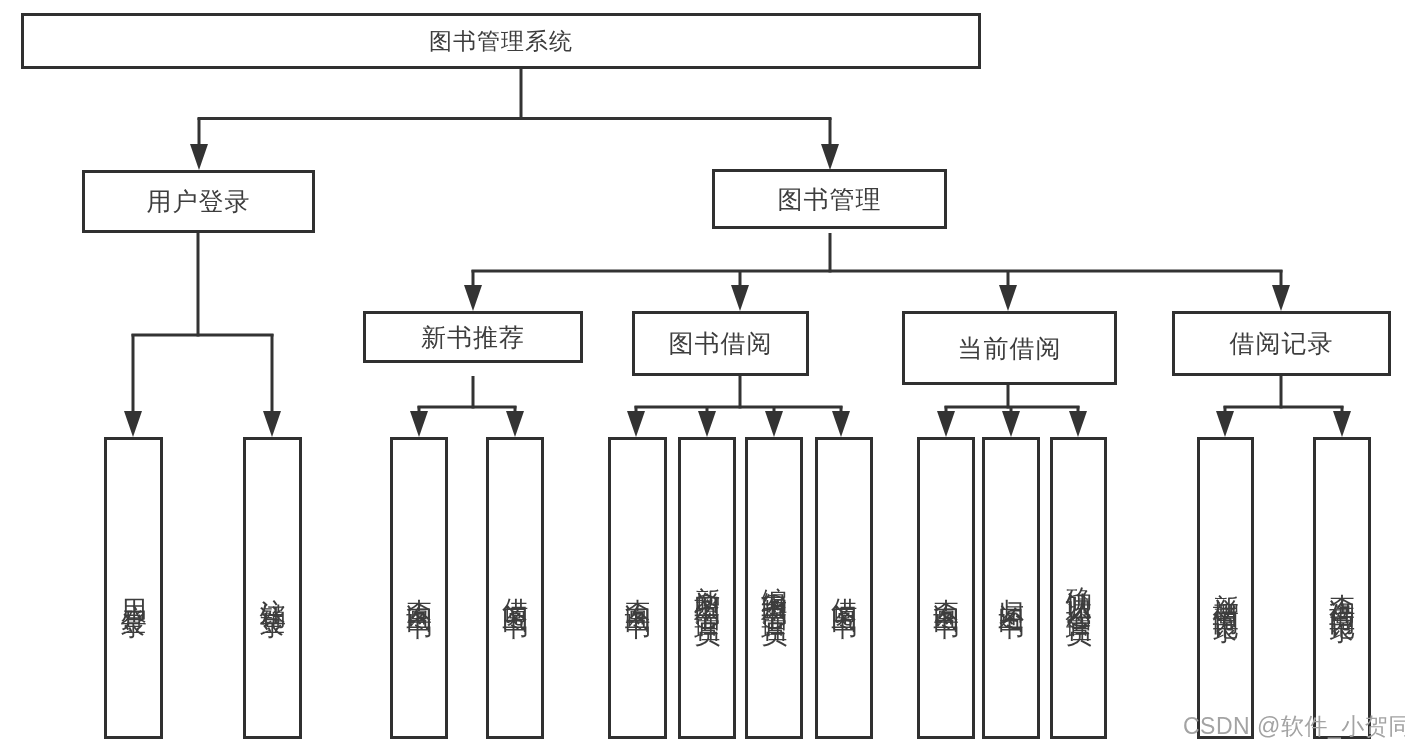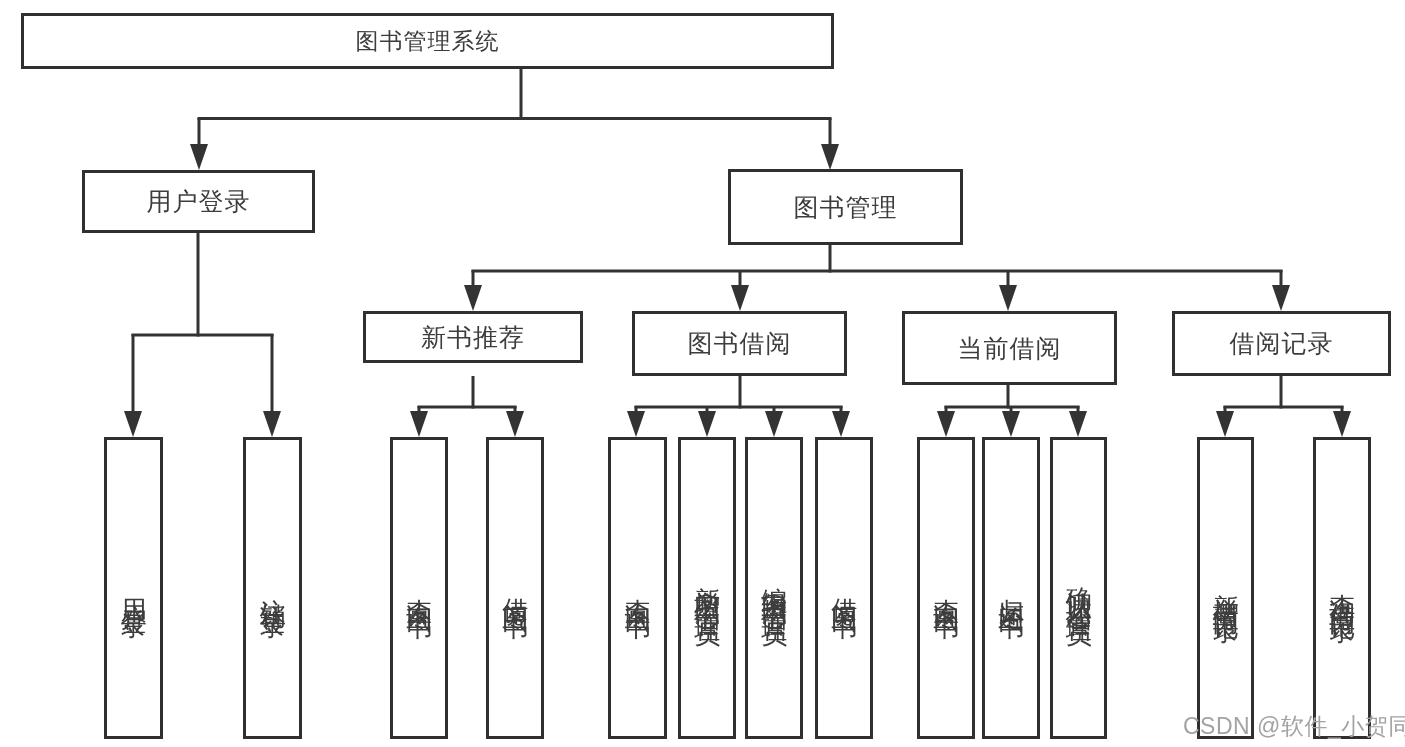--- a/index.html
+++ b/index.html
@@ -90,35 +90,35 @@
       <polygon points="765,411 783,411 774,437"></polygon>
       <polygon points="832,411 850,411 841,437"></polygon>
       <polygon points="937,411 955,411 946,437"></polygon>
       <polygon points="1002,411 1020,411 1011,437"></polygon>
       <polygon points="1069,411 1087,411 1078,437"></polygon>
       <polygon points="1216,411 1234,411 1225,437"></polygon>
       <polygon points="1333,411 1351,411 1342,437"></polygon>
     </g>
   </svg>
 
-  <div class="node h root" style="left:21px;top:13px;width:813px;height:56px;">
+  <div class="node h root" style="left:21px;top:13px;width:960px;height:56px;">
     <span>图书管理系统</span>
   </div>
 
   <div class="node h" style="left:82px;top:170px;width:233px;height:63px;">
     <span>用户登录</span>
   </div>
-  <div class="node h" style="left:728px;top:169px;width:235px;height:76px;">
+  <div class="node h" style="left:712px;top:169px;width:235px;height:60px;">
     <span>图书管理</span>
   </div>
 
   <div class="node h" style="left:363px;top:311px;width:220px;height:52px;">
     <span>新书推荐</span>
   </div>
-  <div class="node h" style="left:632px;top:311px;width:215px;height:65px;">
+  <div class="node h" style="left:632px;top:311px;width:177px;height:65px;">
     <span>图书借阅</span>
   </div>
   <div class="node h" style="left:902px;top:311px;width:215px;height:74px;">
     <span>当前借阅</span>
   </div>
   <div class="node h" style="left:1172px;top:311px;width:219px;height:65px;">
     <span>借阅记录</span>
   </div>
 
   <div class="node v" style="left:104px;top:437px;width:59px;height:302px;">

